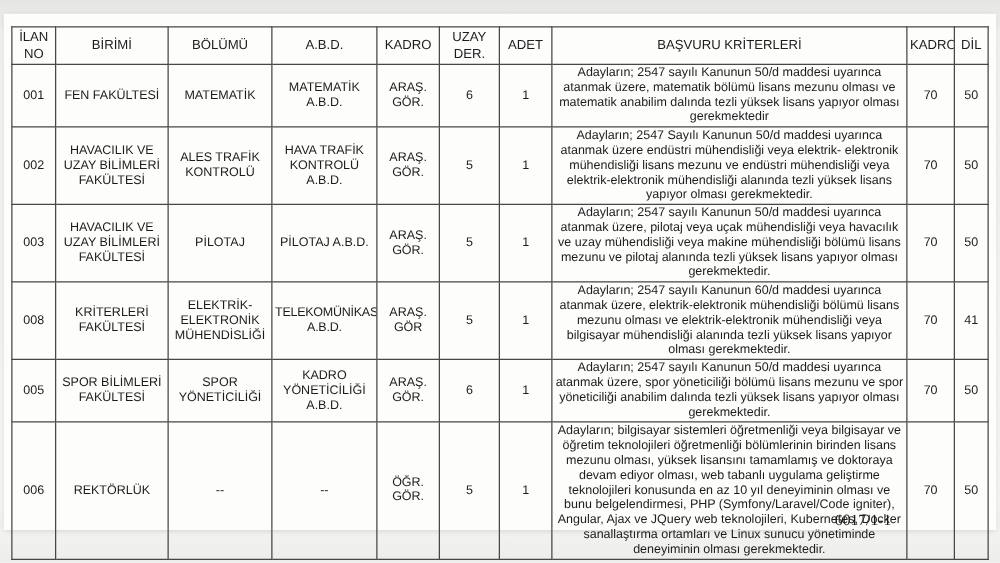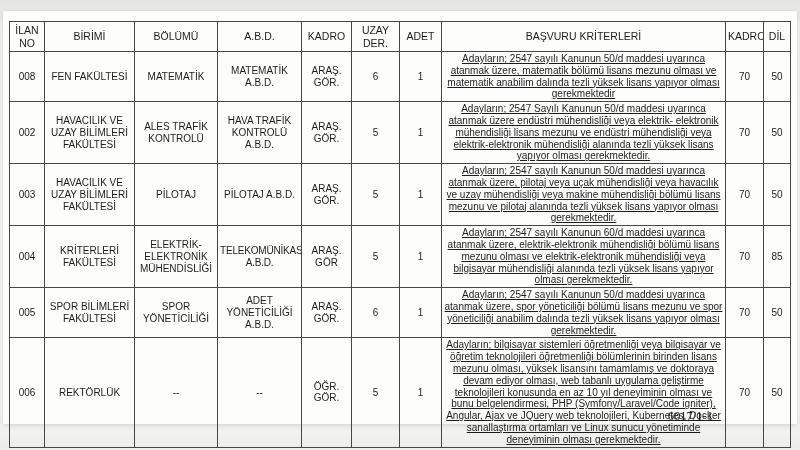--- a/index.html
+++ b/index.html
@@ -50,21 +50,20 @@
   tr.r4   { height: 52px; }
   tr.r5   { height: 45px; }
   tr.r6   { height: 103px; }
   .pre { white-space: pre-line; }
   td.crit {
     text-align: left;
     font-size: 9.5px;
     line-height: 1.16;
     padding: 1px 4px;
     vertical-align: middle;
-    text-decoration: underline;
   }
   td.tight {
     font-size: 8.2px;
     letter-spacing: -0.2px;
   }
   .footer {
     position: absolute;
     left: 0;
     right: 84px;
     top: 398px;
@@ -103,21 +102,21 @@
       <th>KADRO</th>
       <th class="pre">UZAY
 DER.</th>
       <th>ADET</th>
       <th>BAŞVURU KRİTERLERİ</th>
       <th>KADRO</th>
       <th>DİL</th>
     </tr>
 
     <tr class="r1">
-      <td>008</td>
+      <td>001</td>
       <td>FEN FAKÜLTESİ</td>
       <td>MATEMATİK</td>
       <td>MATEMATİK A.B.D.</td>
       <td class="pre">ARAŞ.
 GÖR.</td>
       <td>6</td>
       <td>1</td>
       <td class="crit">Adayların; 2547 sayılı Kanunun 50/d maddesi uyarınca atanmak üzere, matematik bölümü lisans mezunu olması ve matematik anabilim dalında tezli yüksek lisans yapıyor olması gerekmektedir</td>
       <td>70</td>
       <td>50</td>
@@ -145,38 +144,38 @@
       <td class="pre">ARAŞ.
 GÖR.</td>
       <td>5</td>
       <td>1</td>
       <td class="crit">Adayların; 2547 sayılı Kanunun 50/d maddesi uyarınca atanmak üzere, pilotaj veya uçak mühendisliği veya havacılık ve uzay mühendisliği veya makine mühendisliği bölümü lisans mezunu ve pilotaj alanında tezli yüksek lisans yapıyor olması gerekmektedir.</td>
       <td>70</td>
       <td>50</td>
     </tr>
 
     <tr class="r4">
-      <td>004</td>
+      <td>008</td>
       <td>KRİTERLERİ FAKÜLTESİ</td>
       <td>ELEKTRİK-ELEKTRONİK MÜHENDİSLİĞİ</td>
       <td class="tight">TELEKOMÜNİKASYON A.B.D.</td>
       <td class="pre">ARAŞ.
 GÖR</td>
       <td>5</td>
       <td>1</td>
       <td class="crit">Adayların; 2547 sayılı Kanunun 60/d maddesi uyarınca atanmak üzere, elektrik-elektronik mühendisliği bölümü lisans mezunu olması ve elektrik-elektronik mühendisliği veya bilgisayar mühendisliği alanında tezli yüksek lisans yapıyor olması gerekmektedir.</td>
       <td>70</td>
-      <td>85</td>
+      <td>41</td>
     </tr>
 
     <tr class="r5">
       <td>005</td>
       <td>SPOR BİLİMLERİ FAKÜLTESİ</td>
       <td>SPOR YÖNETİCİLİĞİ</td>
-      <td>ADET YÖNETİCİLİĞİ A.B.D.</td>
+      <td>KADRO YÖNETİCİLİĞİ A.B.D.</td>
       <td class="pre">ARAŞ.
 GÖR.</td>
       <td>6</td>
       <td>1</td>
       <td class="crit">Adayların; 2547 sayılı Kanunun 50/d maddesi uyarınca atanmak üzere, spor yöneticiliği bölümü lisans mezunu ve spor yöneticiliği anabilim dalında tezli yüksek lisans yapıyor olması gerekmektedir.</td>
       <td>70</td>
       <td>50</td>
     </tr>
 
     <tr class="r6">

